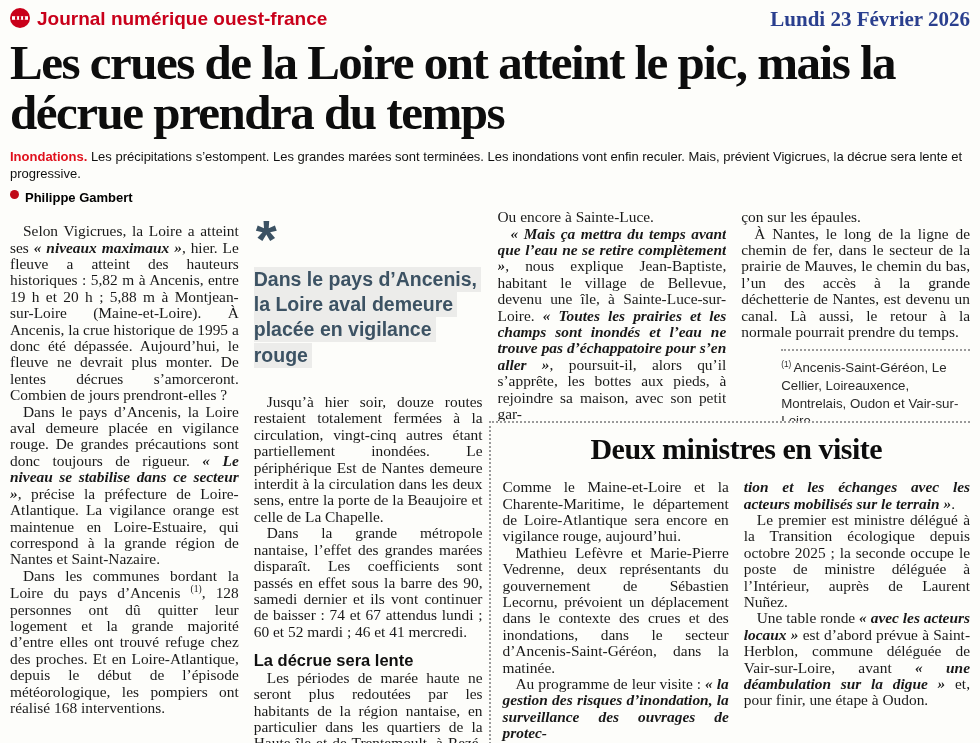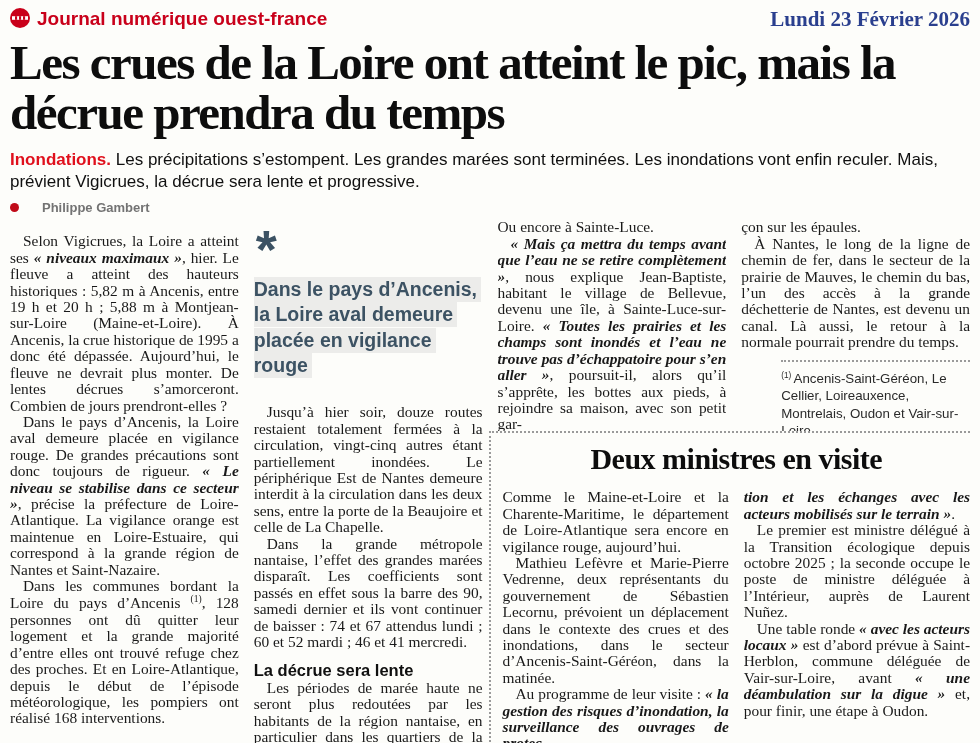--- a/index.html
+++ b/index.html
@@ -11,24 +11,24 @@
   
   .topbar{display:flex;justify-content:space-between;align-items:center;height:30px;}
   .brand{display:flex;align-items:flex-start;gap:7px;}
   .brand-text{font-family:"Liberation Sans",sans-serif;font-weight:bold;font-size:19px;color:#c9001a;}
   .edition-date{font-family:"Liberation Serif",serif;font-weight:bold;font-size:21px;color:#2a3f8e;}
   
   .headline{
     font-family:"Liberation Serif",serif;font-weight:bold;font-size:49px;line-height:1.03;
     letter-spacing:-1.5px;margin:4px 0 10px 0;color:#0d0d0d;
   }
-  .lede{font-family:"Liberation Sans",sans-serif;font-size:17px;line-height:1.28;margin:0 0 8px 0;color:#101010;}
+  .lede{font-family:"Liberation Sans",sans-serif;font-size:13px;line-height:1.28;margin:0 0 8px 0;color:#101010;}
   .kicker{color:#e0101c;font-weight:bold;}
-  .byline{display:flex;align-items:center;gap:23px;font-family:"Liberation Sans",sans-serif;
-    font-weight:bold;font-size:13px;color:#737373;margin:2px 0 4px 0;}
+  .byline{display:flex;align-items:flex-start;gap:6px;font-family:"Liberation Sans",sans-serif;
+    font-weight:bold;font-size:13px;color:#000000;margin:2px 0 4px 0;}
   .byline-dot{width:9px;height:9px;border-radius:50%;background:#c00a18;flex:0 0 auto;}
   
   .grid{
     display:grid;grid-template-columns:repeat(4,1fr);column-gap:15px;grid-template-rows:212px auto;
     font-size:15.4px;line-height:1.065;text-align:justify;
   }
   .c1{grid-column:1;grid-row:1/3;padding-top:14px;}
   .c2{grid-column:2;grid-row:1/3;}
   .c3{grid-column:3;grid-row:1;overflow:hidden;}
   .c4{grid-column:4;grid-row:1;overflow:hidden;}

